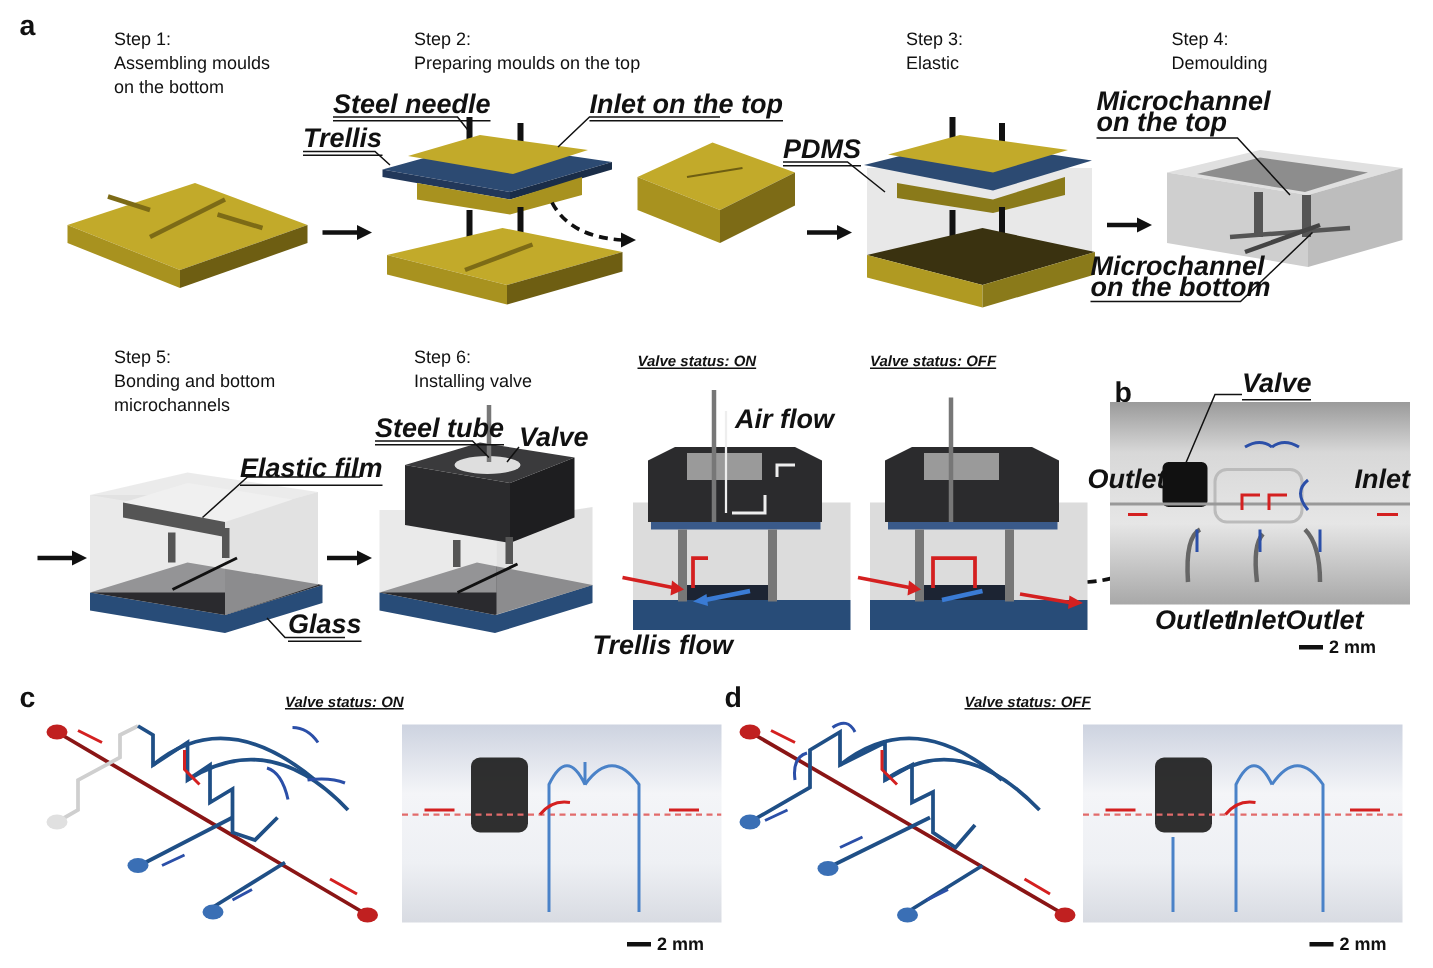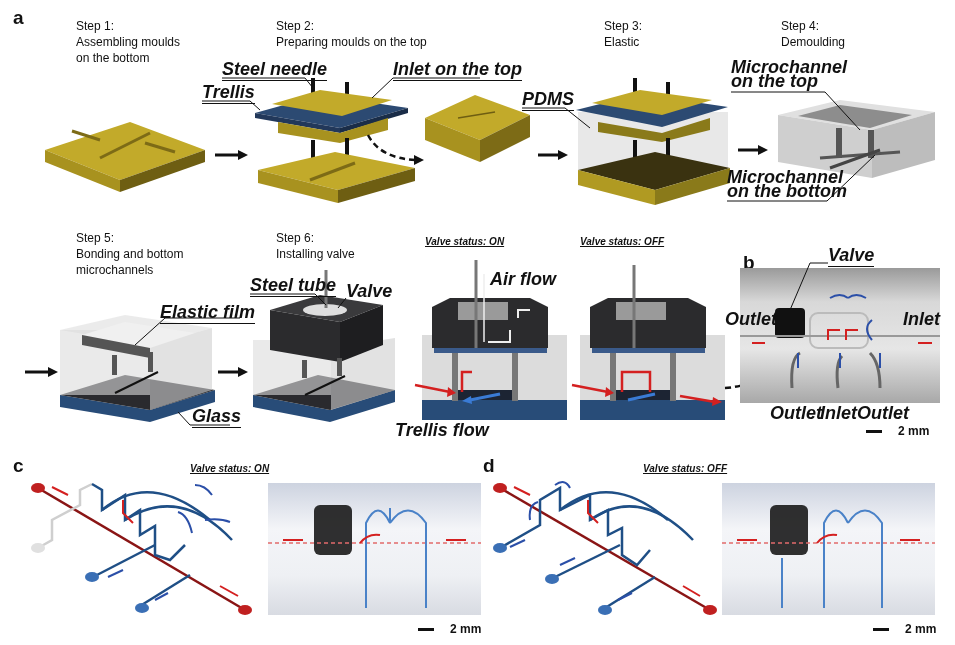--- a/index.html
+++ b/index.html
@@ -3,21 +3,21 @@
 <meta charset="utf-8">
 <style>
   html,body{margin:0;padding:0;background:#fff;}
   body{width:955px;height:645px;position:relative;overflow:hidden;font-family:"Liberation Sans",sans-serif;color:#111;}
   .abs{position:absolute;}
   .panel-letter{font-weight:bold;font-size:19px;line-height:19px;}
   .step{font-weight:normal;font-size:12px;line-height:16px;white-space:pre;margin-left:26px;}
   .lbl{font-weight:bold;font-style:italic;font-size:18px;line-height:14px;white-space:pre;}
   .ul{border-bottom:1.5px solid #111;padding-bottom:1px;}
   .status{font-weight:bold;font-style:italic;font-size:10px;text-decoration:underline;white-space:pre;}
-  .scale{font-weight:bold;font-size:12px;white-space:pre;display:flex;align-items:center;gap:16px;}
+  .scale{font-weight:bold;font-size:12px;white-space:pre;display:flex;align-items:center;gap:4px;}
   .scale .bar{display:inline-block;width:16px;height:3px;background:#111;}
   svg{position:absolute;left:0;top:0;overflow:visible;}
   .photo{position:absolute;overflow:hidden;}
 </style>
 </head>
 <body>
 
 <div class="abs panel-letter" style="left:13px;top:8px">a</div>
 
 <div class="abs step" style="left:50px;top:18px">Step 1:</div>

